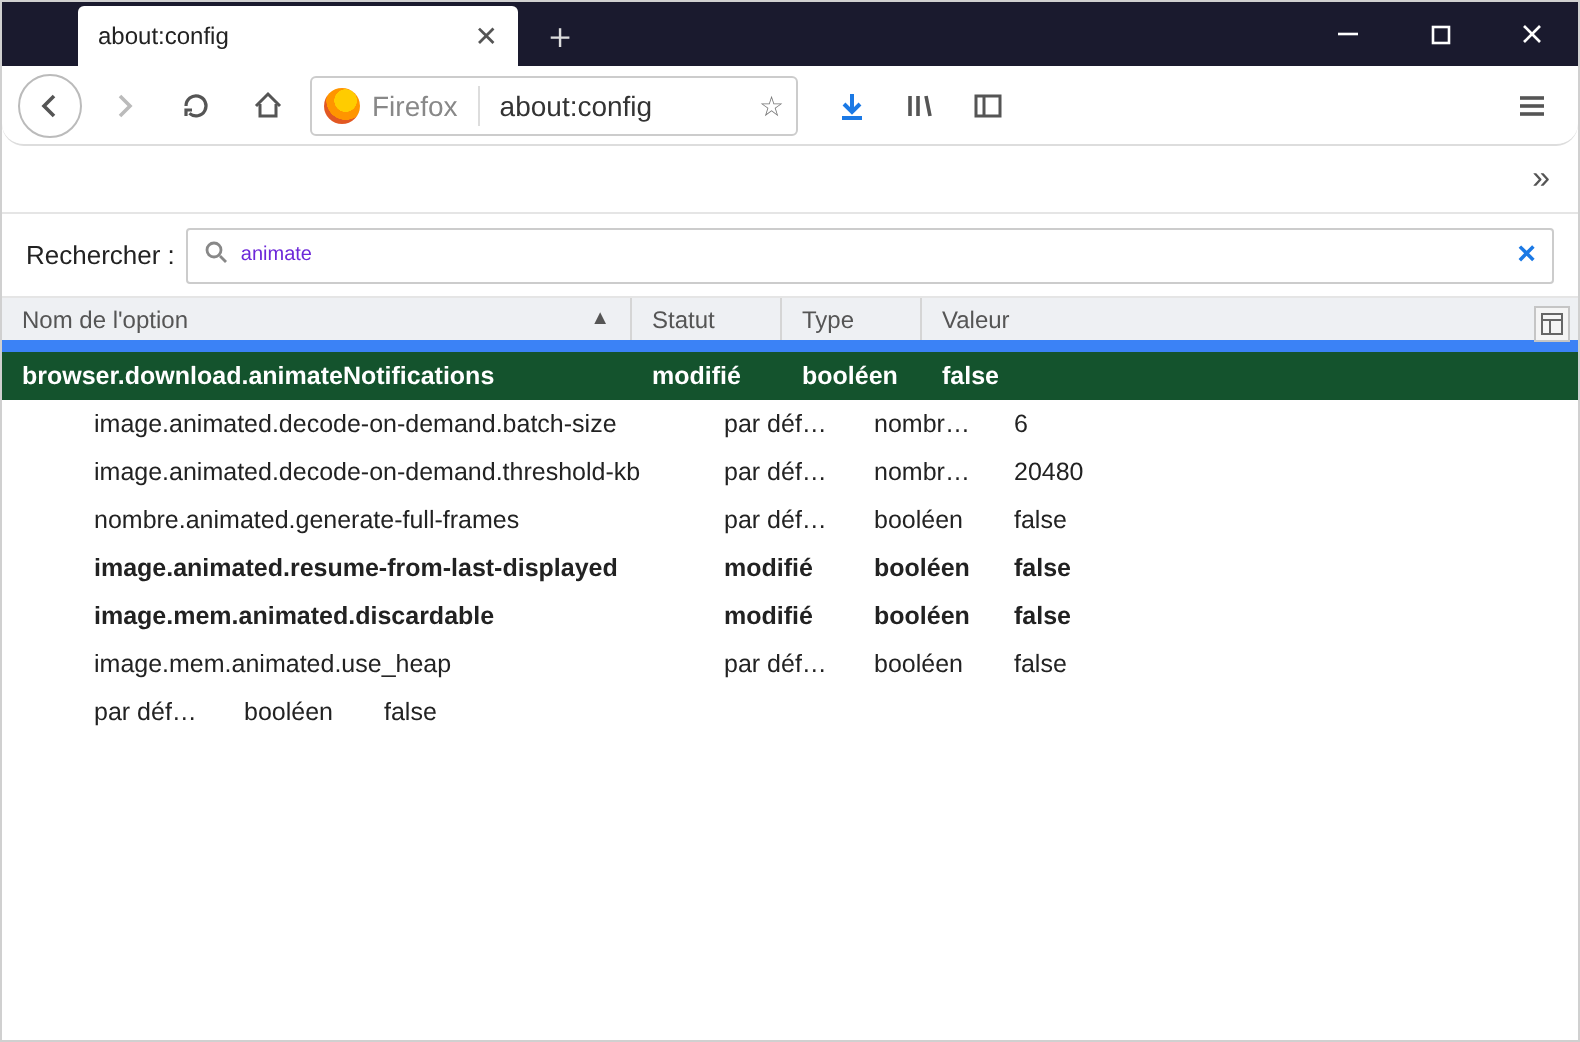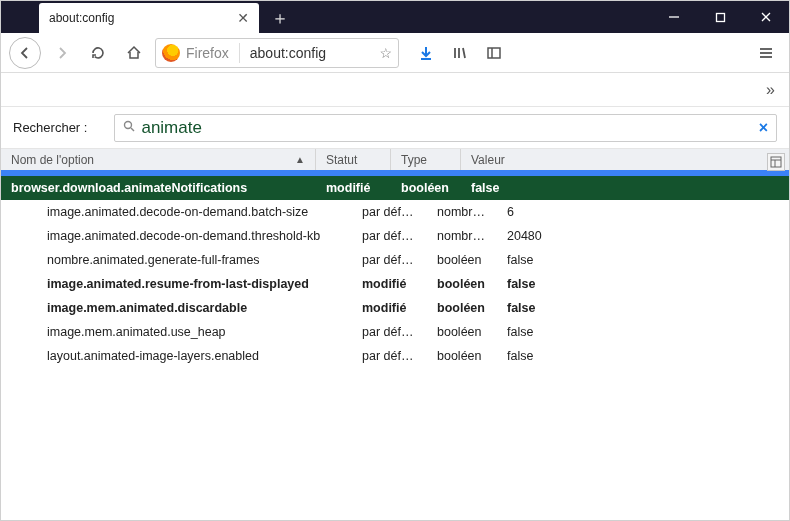--- a/index.html
+++ b/index.html
@@ -76,20 +76,21 @@
   .winbtn svg { stroke: #fff; fill: none; }
   
   .navbar {
     height: 40px;
     background: #fff;
     border-bottom: 1px solid #ddd;
     display: flex;
     align-items: center;
     padding: 0 8px;
     gap: 6px;
+    border-radius: 11px;
   }
   .navbtn {
     width: 30px;
     height: 30px;
     display: flex;
     align-items: center;
     justify-content: center;
     border-radius: 3px;
     color: #555;
   }
@@ -138,42 +139,42 @@
     justify-content:flex-end;
     padding-right:14px;
     background:#fff;
   }
   
   .searchrow {
     height: 42px;
     display:flex;
     align-items:center;
     padding: 0 12px;
-    gap: 27px;
+    gap: 6px;
     border-bottom: 1px solid #e5e5e5;
     background:#fff;
   }
   .searchrow .label { font-size:13px; color:#222;}
   .searchbox {
     flex:1;
     height:28px;
     border:1px solid #ccc;
     border-radius:2px;
     display:flex;
     align-items:center;
     padding: 0 8px;
     background:#fff;
   }
   .searchbox .sicon { color:#888; margin-right:6px; font-size:13px;}
   .searchbox input {
     flex:1;
     border:none;
     outline:none;
-    font-size:17px;
-    color:#14532d;
+    font-size:10px;
+    color:#6d28d9;
     background:transparent;
   }
   .searchbox .clear { color:#1b79e5; font-size:16px; cursor:pointer; font-weight:bold;}
   
   .thead {
     height: 27px;
     background:#eef0f3;
     border-bottom:6px solid #3b82f6;
     display:flex;
     align-items:center;
@@ -395,20 +396,19 @@
         <div class="cell type">booléen</div>
         <div class="cell val">false</div>
       </div>
       <div class="row">
         <div class="cell opt">image.mem.animated.use_heap</div>
         <div class="cell stat">par défaut</div>
         <div class="cell type">booléen</div>
         <div class="cell val">false</div>
       </div>
       <div class="row">
-        <div class="cell opt">layout.animated-image-layers.enabled</div>
         <div class="cell stat">par défaut</div>
         <div class="cell type">booléen</div>
         <div class="cell val">false</div>
       </div>
     </div>
 
 </div>
 
 </body></html>

